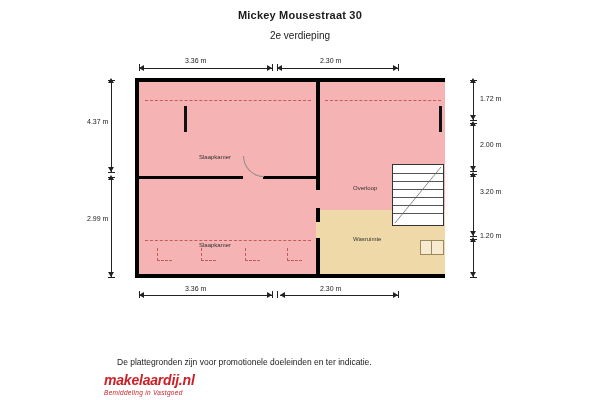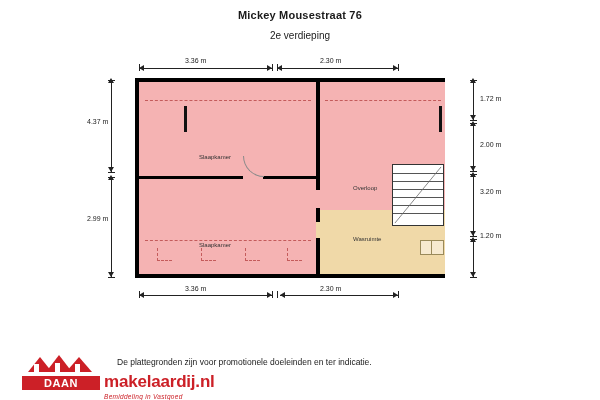--- a/index.html
+++ b/index.html
@@ -271,24 +271,25 @@
     top: 344px;
     width: 78px;
     height: 46px;
   }
   .brand-wrap {
     position: absolute;
     left: 104px;
     top: 372px;
   }
   .brand-main {
-    font-size: 17px;
+    font-size: 14px;
     font-weight: bold;
     color: #cc2027;
     letter-spacing: -0.2px;
+    font-style: italic;
   }
   .brand-sub {
     font-size: 6.5px;
     font-style: italic;
     color: #cc2027;
     margin-top: 1px;
     letter-spacing: 0.3px;
   }
   .logo-bar {
     position: absolute;
@@ -310,21 +311,21 @@
     text-align: center;
     line-height: 14px;
     letter-spacing: 0.5px;
   }
 </style>
 </head>
 <body>
 
 <div class="page">
 
-  <div class="title">Mickey Mousestraat 76</div>
+  <div class="title">Mickey Mousestraat 30</div>
   <div class="subtitle">2e verdieping</div>
 
   <div class="plan-wrap">
 
     <div class="dim-line-h" style="left:44px; top:8px; width:133px;"></div>
     <div class="arrow arrow-left" style="left:44px; top:5px;"></div>
     <div class="arrow arrow-right" style="left:172px; top:5px;"></div>
     <div class="cap-h" style="left:44px; top:4px;"></div>
     <div class="cap-h" style="left:177px; top:4px;"></div>
     <div class="dim-text" style="left:90px; top:-3px;">3.36 m</div>
@@ -438,31 +439,19 @@
     <div class="cap-h" style="left:182px; top:231px;"></div>
     <div class="cap-h" style="left:303px; top:231px;"></div>
     <div class="dim-text" style="left:225px; top:225px;">2.30 m</div>
 
   </div>
 
   <div class="disclaimer">
     <div>De plattegronden zijn voor promotionele doeleinden en ter indicatie.</div>
   </div>
 
-  <div class="logo-wrap">
-    <svg width="78" height="34" viewBox="0 0 78 34">
-      <polygon points="6,28 18,13 30,28" fill="#cc2027"></polygon>
-      <polygon points="24,28 37,11 50,28" fill="#cc2027"></polygon>
-      <polygon points="44,28 57,13 70,28" fill="#cc2027"></polygon>
-      <rect x="12" y="20" width="5" height="8" fill="#ffffff"></rect>
-      <rect x="33" y="19" width="5" height="9" fill="#ffffff"></rect>
-      <rect x="53" y="20" width="5" height="8" fill="#ffffff"></rect>
-    </svg>
-    <div class="logo-bar"></div>
-    <div class="logo-daan">DAAN</div>
-  </div>
 
   <div class="brand-wrap">
     <div class="brand-main">makelaardij.nl</div>
     <div class="brand-sub">Bemiddeling in Vastgoed</div>
   </div>
 
 </div>
 
 </body></html>

